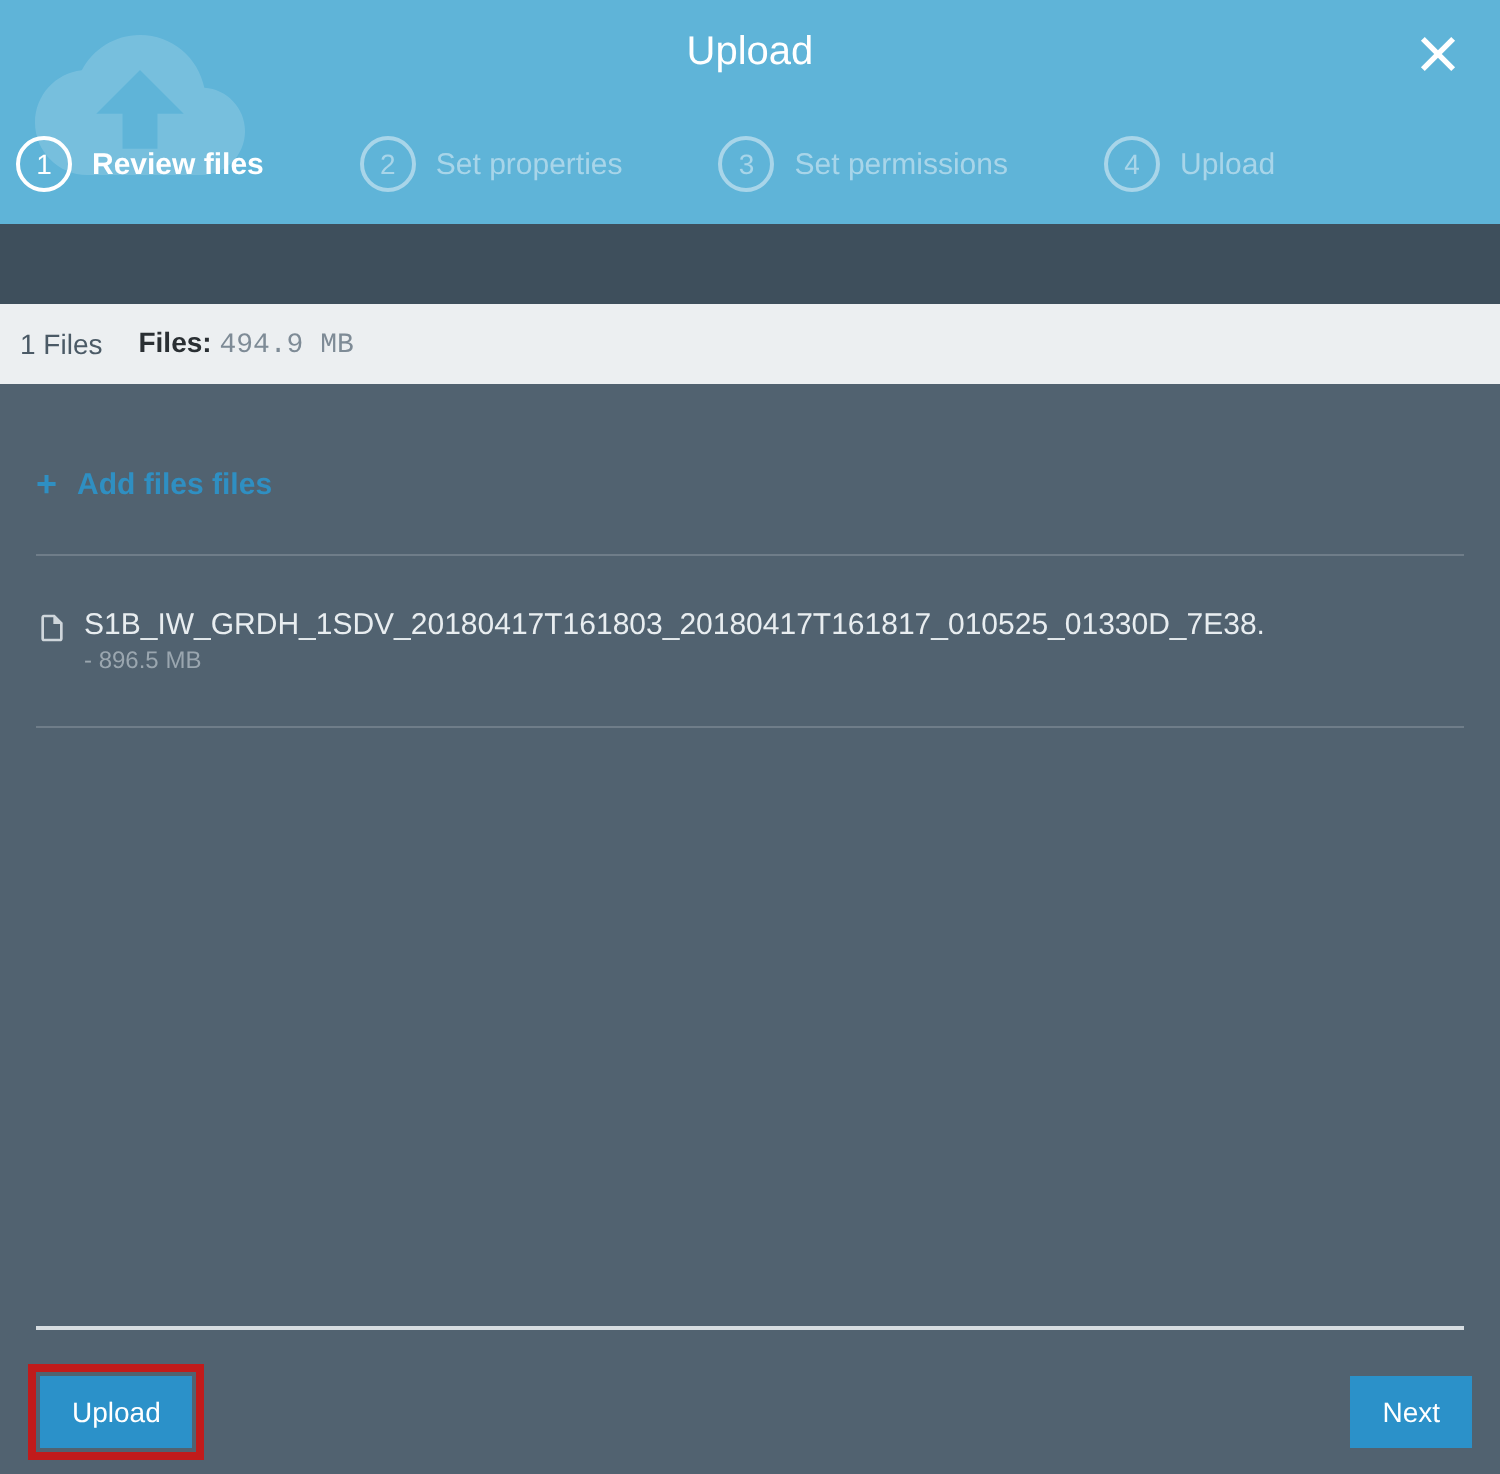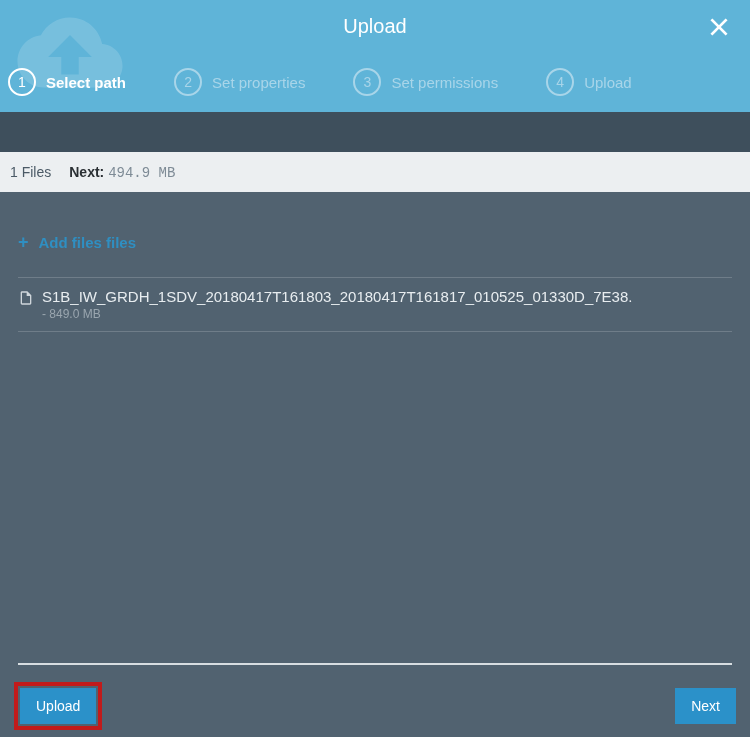--- a/index.html
+++ b/index.html
@@ -114,21 +114,21 @@
       gap: 10px;
       cursor: pointer;
     }
     .add-more-icon {
       font-size: 18px;
       font-weight: bold;
     }
     .file-row {
       border-top: 1px solid #6f7d89;
       border-bottom: 1px solid #6f7d89;
-      padding: 10px 0;
+      padding: 26px 0;
       display: flex;
       align-items: flex-start;
       gap: 8px;
     }
     .file-icon {
       color: #cfd6db;
       margin-top: 2px;
     }
     .file-text {
       display: flex;
@@ -193,21 +193,21 @@
     <div class="close-btn">
       <svg viewBox="0 0 24 24" width="26" height="26" stroke="#fff" stroke-width="2.5" fill="none">
         <line x1="5" y1="5" x2="19" y2="19"></line>
         <line x1="19" y1="5" x2="5" y2="19"></line>
       </svg>
     </div>
   </div>
   <div class="steps-row">
     <div class="step active">
       <div class="step-circle">1</div>
-      <span>Select path</span>
+      <span>Review files</span>
     </div>
     <div class="step">
       <div class="step-circle">2</div>
       <span>Set properties</span>
     </div>
     <div class="step">
       <div class="step-circle">3</div>
       <span>Set permissions</span>
     </div>
     <div class="step">
@@ -215,39 +215,39 @@
       <span>Upload</span>
     </div>
   </div>
 </div>
 
 <div class="darkrow"></div>
 
 <div class="info-bar">
   <span>1 Files</span>
   <span>
-    <span class="label-bold">Next:</span>
+    <span class="label-bold">Files:</span>
     <span class="val">494.9 MB</span>
   </span>
 </div>
 
 <div class="content">
   <div class="add-more">
     <span class="add-more-icon">+</span>
     <span>Add files files</span>
   </div>
   <div class="file-row">
     <span class="file-icon">
       <svg viewBox="0 0 24 24" width="16" height="16" fill="#cfd6db">
         <path d="M14 2H6c-1.1 0-2 .9-2 2v16c0 1.1.9 2 2 2h12c1.1 0 2-.9 2-2V8l-6-6zM6 20V4h7v5h5v11H6z"></path>
       </svg>
     </span>
     <div class="file-text">
       <div class="file-name">S1B_IW_GRDH_1SDV_20180417T161803_20180417T161817_010525_01330D_7E38.</div>
-      <div class="file-size">- 849.0 MB</div>
+      <div class="file-size">- 896.5 MB</div>
     </div>
   </div>
 </div>
 
 <div class="footer-divider"></div>
 
 <div class="footer">
   <div class="btn-upload-wrap">
     <button class="btn">Upload</button>
   </div>

